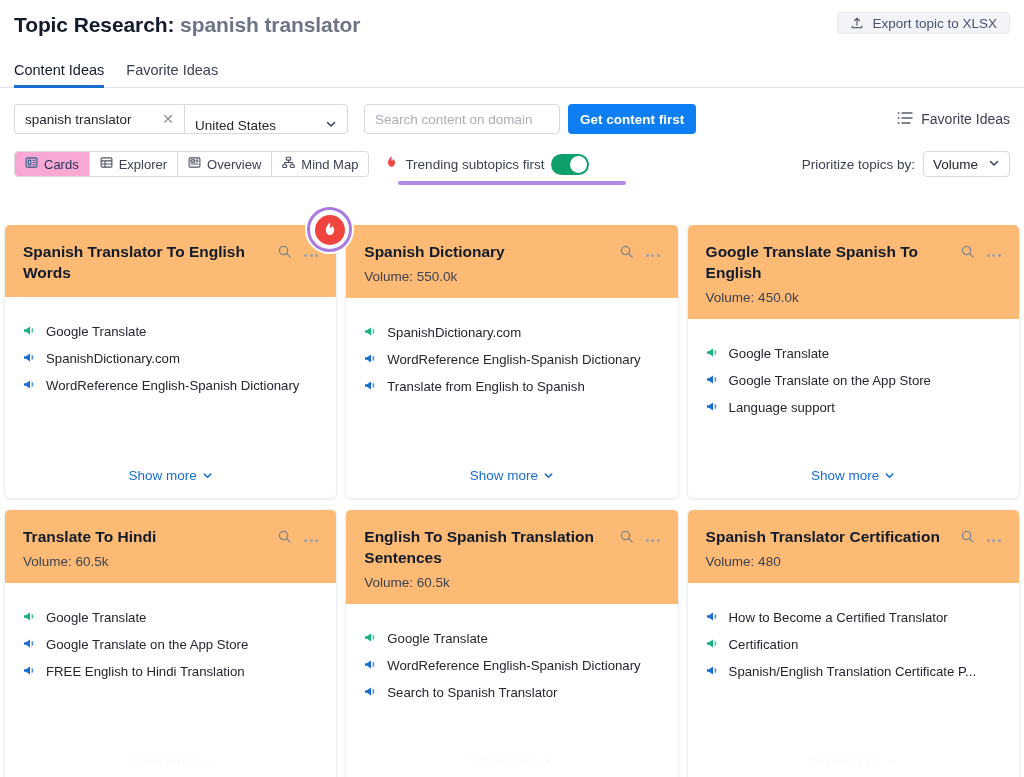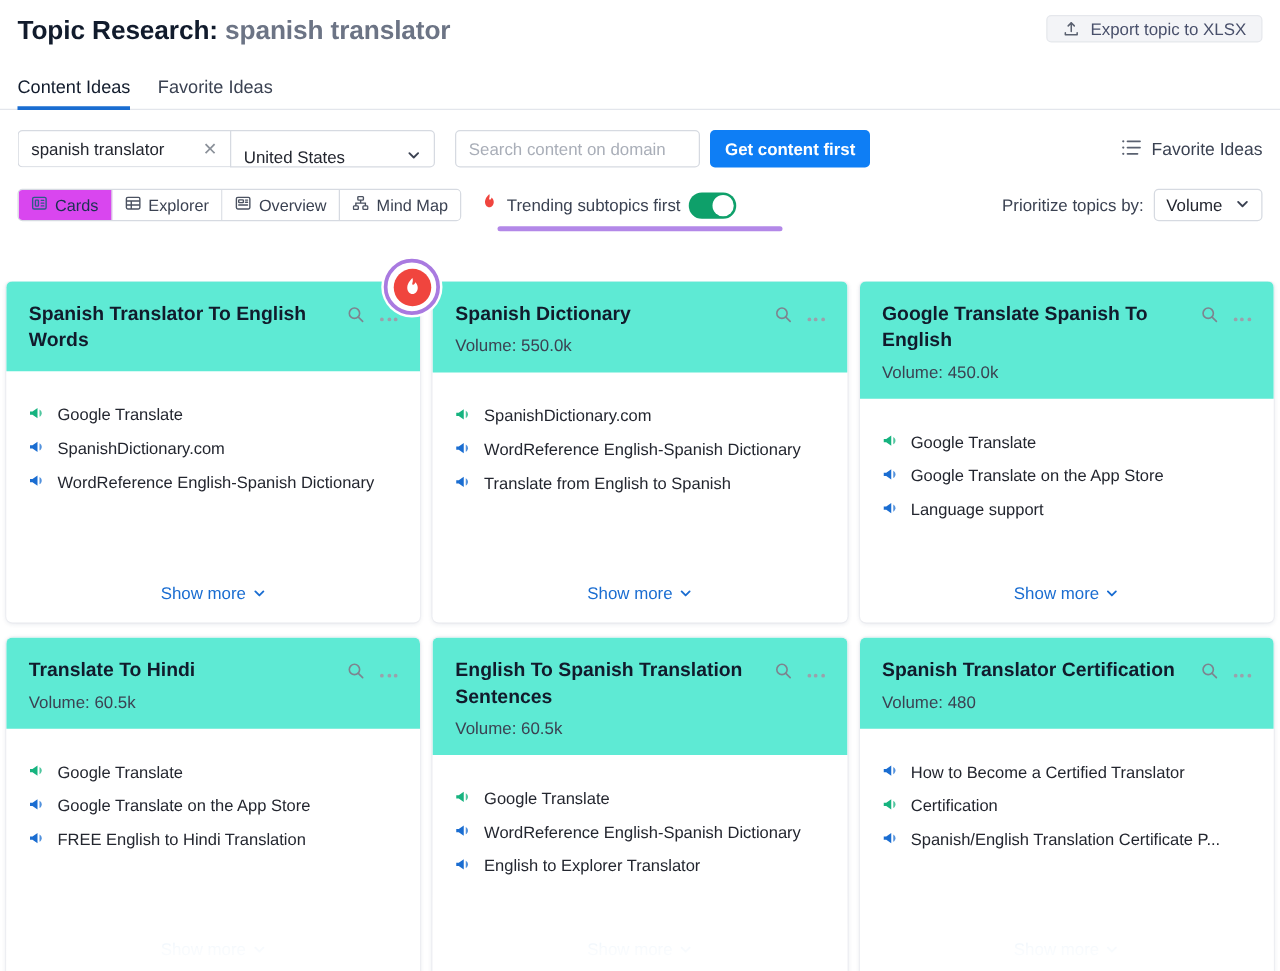--- a/index.html
+++ b/index.html
@@ -87,21 +87,21 @@
   .seg {
     display:flex; height:26px; border:1px solid #d6dae1; border-radius:4px;
     overflow:hidden; background:#fff;
   }
   .seg-item {
     display:flex; align-items:center; gap:6px; padding: 0 10px;
     font-size:13px; color:#3b4252; cursor:pointer;
     border-right:1px solid #d6dae1; background:#fff; white-space:nowrap;
   }
   .seg-item:last-child { border-right:none; }
-  .seg-item.active { background:#d946ef; color:#1a3250; }
+  .seg-item.active { background:#f9a8d4; color:#1a3250; }
 
   .trending {
     display:flex; align-items:center; gap:7px; margin-left:16px; position:relative;
     white-space:nowrap;
   }
   .trending-label { font-size:13.5px; color:#3b4252; }
   .switch {
     width:38px; height:21px; border-radius:11px; background:#0ea06a;
     position:relative; cursor:pointer; flex:none;
   }
@@ -144,21 +144,21 @@
     background:#fff;
   }
   .card-slot { padding: 0 5px 12px 5px; }
   .card {
     background:#fff; border-radius:5px; height:100%;
     box-shadow: 0 1px 4px rgba(20,40,80,0.10), 0 0 0 1px rgba(20,40,80,0.03);
     display:flex; flex-direction:column; overflow:hidden;
     position:relative;
   }
   .card-head {
-    background:#5eead4; padding: 16px 18px 14px 18px;
+    background:#fdba74; padding: 16px 18px 14px 18px;
   }
   .card-head-top { display:flex; align-items:flex-start; gap:6px; }
   .card-title {
     font-size:15.5px; font-weight:bold; color:#111b2c; line-height:21px;
     flex:1; padding-right:4px;
   }
   .card-actions { display:flex; align-items:center; gap:12px; padding-top:3px; flex:none; }
   .icon-btn { cursor:pointer; color:#7d848f; display:flex; line-height:0; }
   .dots { display:flex; gap:2.5px; align-items:center; cursor:pointer; padding-top:8px;}
   .dots i { width:3px; height:3px; border-radius:50%; background:#9aa1ab; display:block; }
@@ -575,21 +575,21 @@
                   <path d="M1 5.2v2.6h2l4 2.8V2.4l-4 2.8H1z"></path>
                   <path d="M8.6 3.6v5.8c1.1-.6 1.8-1.7 1.8-2.9S9.7 4.2 8.6 3.6z" opacity="0.75"></path>
                 </svg></span>
             <span>WordReference English-Spanish Dictionary</span>
           </div>
           <div class="idea-row">
             <span class="mic"><svg width="14" height="13" viewBox="0 0 14 13" fill="#1a6dd1">
                   <path d="M1 5.2v2.6h2l4 2.8V2.4l-4 2.8H1z"></path>
                   <path d="M8.6 3.6v5.8c1.1-.6 1.8-1.7 1.8-2.9S9.7 4.2 8.6 3.6z" opacity="0.75"></path>
                 </svg></span>
-            <span>English to Explorer Translator</span>
+            <span>Search to Spanish Translator</span>
           </div>
         </div>
         <div class="card-foot">
           <span class="show-more">
             <span>Show more</span>
             <svg width="11" height="11" viewBox="0 0 12 12" fill="none" stroke="#9fc6ea" stroke-width="1.6" stroke-linecap="round" stroke-linejoin="round">
                 <path d="M2.5 4.5L6 8l3.5-3.5"></path>
               </svg>
           </span>
         </div>

